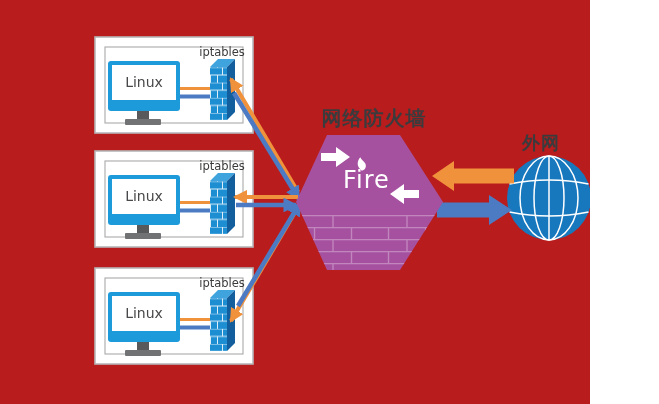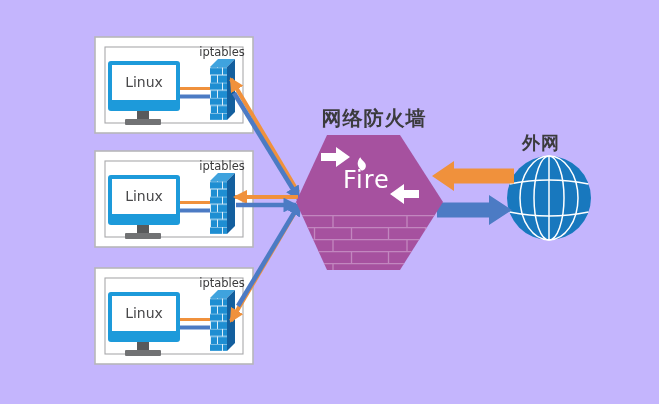--- a/index.html
+++ b/index.html
@@ -1,19 +1,19 @@
 <!DOCTYPE html>
 <html><head>
 <meta charset="utf-8">
 <style>
   html,body{margin:0;padding:0;background:#fff;}
   .canvas{
     position:relative;
-    width:659px;height:404px;
-    background:#c4b5fd;
+    width:590px;height:404px;
+    background:#b91c1c;
     font-family:"DejaVu Sans","Liberation Sans",sans-serif;
     overflow:hidden;
   }
   svg{display:block;}
   text{font-family:"DejaVu Sans","Liberation Sans",sans-serif;}
   .title-cjk{font-size:20px;letter-spacing:1px;fill:#3B3B3D;font-weight:600;}
   .ext-cjk{font-size:18px;letter-spacing:1px;fill:#3B3B3D;font-weight:600;}
   .fire-text{font-size:24px;fill:#ffffff;letter-spacing:1px;}
   .linux-text{font-size:14px;fill:#48484A;}
   .iptables-text{font-size:11.5px;fill:#3B3B3C;}

